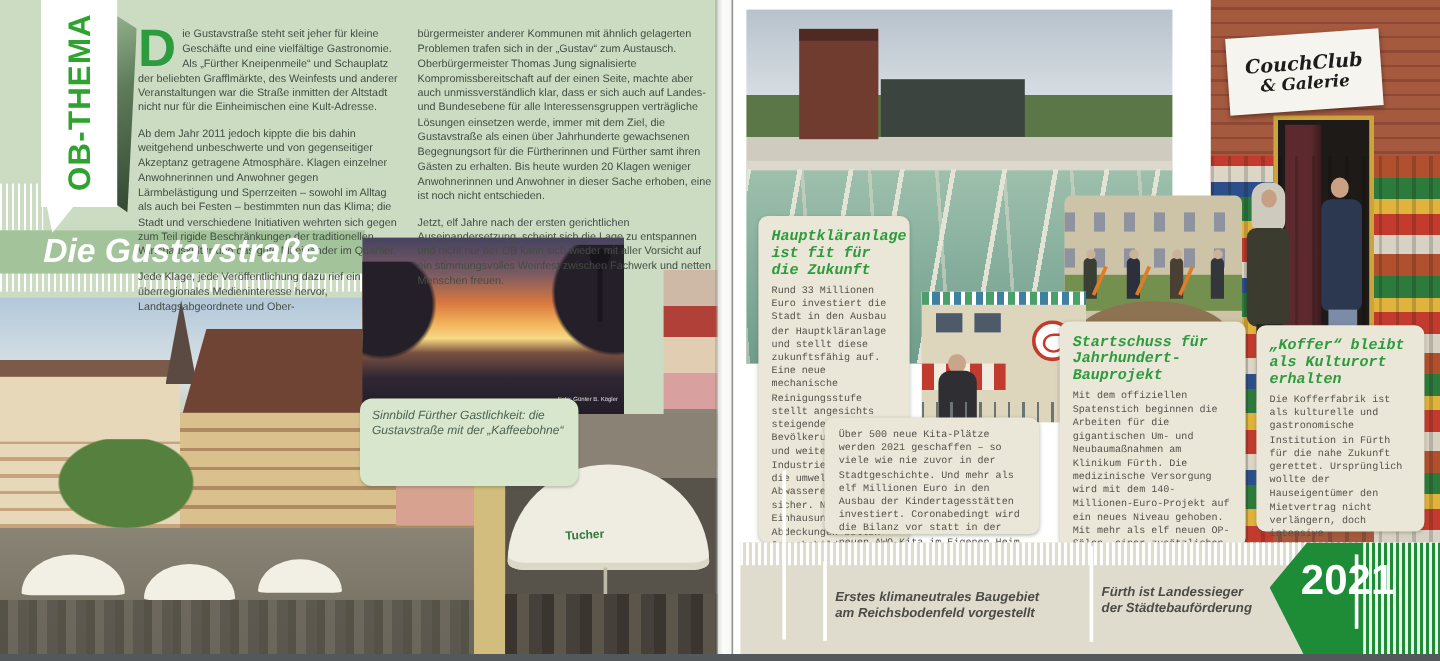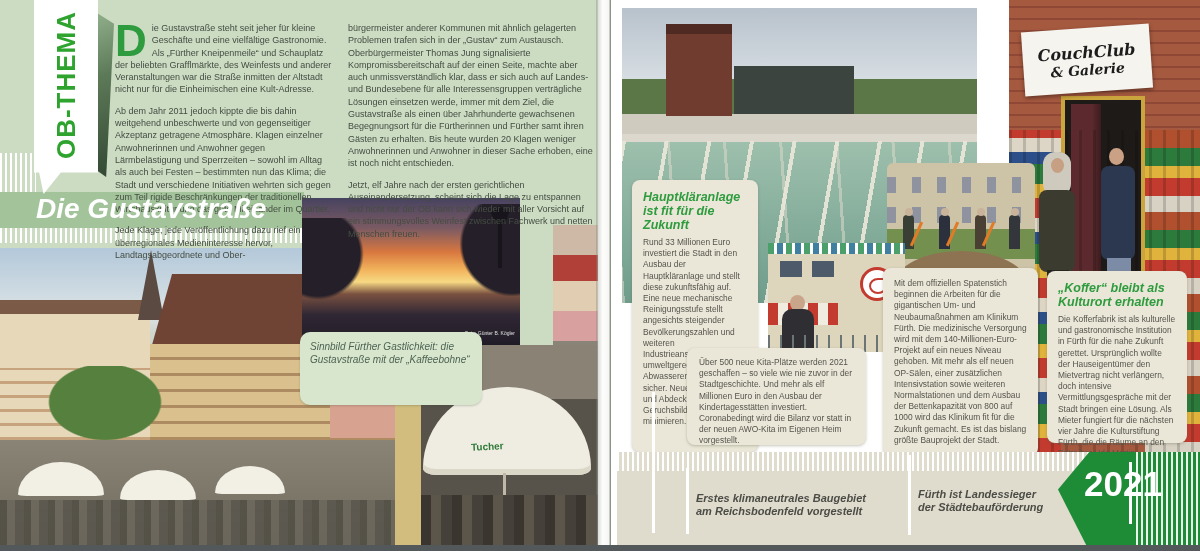--- a/index.html
+++ b/index.html
@@ -147,21 +147,21 @@
   .ki-logo{left:92px;top:24px;width:34px;height:34px;background:#fff;border-radius:50%;
            border:3px solid #c23b2e;box-sizing:border-box;}
   .ki-logo::after{content:"";position:absolute;left:6px;top:8px;width:14px;height:12px;
            border:2px solid #c23b2e;border-radius:50% 0 50% 50%;}
   .ki-awning{left:0;top:60px;width:70px;height:22px;background:repeating-linear-gradient(90deg,#c23b2e 0 10px,#f0ece0 10px 20px);}
   .ki-man-head{left:22px;top:52px;width:15px;height:16px;background:#c9a58a;border-radius:50%;}
   .ki-man-body{left:14px;top:66px;width:32px;height:43px;background:#2f2f33;border-radius:10px 10px 0 0;}
   .ki-fence{left:0;top:92px;width:137px;height:17px;background:repeating-linear-gradient(90deg,#6b7575 0 2px,rgba(0,0,0,0) 2px 12px);}
 
   
-  .tbox{background:var(--cream);border-radius:8px;box-shadow:0 1px 3px rgba(90,90,70,.35);}
+  .tbox{background:var(--cream);border-radius:8px;box-shadow:0 1px 3px rgba(90,90,70,.35);font-family:Liberation Mono, monospace;}
   .tbox h3{margin:0 0 5px 0;font-size:12.5px;line-height:14px;font-style:italic;color:var(--green);}
   .tbox p{margin:0;font-size:8.4px;line-height:11.2px;color:var(--box-ink);}
   .box-a{left:632px;top:180px;width:126px;height:272px;padding:0;}
   .box-a .inner{padding:10px 11px;}
   .box-b{left:687px;top:348px;width:179px;height:97px;}
   .box-b .inner{padding:9px 12px;}
   .box-c{left:883px;top:268px;width:155px;height:188px;}
   .box-c .inner{padding:10px 11px;}
   .box-d{left:1047px;top:271px;width:140px;height:172px;}
   .box-d .inner{padding:10px 11px;}
@@ -316,20 +316,21 @@
       <p>Rund 33 Millionen Euro investiert die Stadt in den Ausbau der Hauptkläranlage und stellt diese zukunftsfähig auf. Eine neue mechanische Reinigungsstufe stellt angesichts steigender Bevölkerungszahlen und weiteren Industrieansiedlungen die umweltgerechte Abwasserentsorgung sicher. Neue Einhausungen und Abdeckungen sollen Geruchsbildung minimieren.</p>
     </div>
   </div>
   <div class="abs tbox box-b">
     <div class="inner">
       <p>Über 500 neue Kita-Plätze werden 2021 geschaffen – so viele wie nie zuvor in der Stadtgeschichte. Und mehr als elf Millionen Euro in den Ausbau der Kindertagesstätten investiert. Coronabedingt wird die Bilanz vor statt in der neuen AWO-Kita im Eigenen Heim vorgestellt.</p>
     </div>
   </div>
   <div class="abs tbox box-c">
     <div class="inner">
+      <h3>Startschuss für Jahrhundert-Bauprojekt</h3>
       <p>Mit dem offiziellen Spatenstich beginnen die Arbeiten für die gigantischen Um- und Neubaumaßnahmen am Klinikum Fürth. Die medizinische Versorgung wird mit dem 140-Millionen-Euro-Projekt auf ein neues Niveau gehoben. Mit mehr als elf neuen OP-Sälen, einer zusätzlichen Intensivstation sowie weiteren Normalstationen und dem Ausbau der Bettenkapazität von 800 auf 1000 wird das Klinikum fit für die Zukunft gemacht. Es ist das bislang größte Bauprojekt der Stadt.</p>
     </div>
   </div>
   <div class="abs tbox box-d">
     <div class="inner">
       <h3>„Koffer“ bleibt als Kulturort erhalten</h3>
       <p>Die Kofferfabrik ist als kulturelle und gastronomische Institution in Fürth für die nahe Zukunft gerettet. Ursprünglich wollte der Hauseigentümer den Mietvertrag nicht verlängern, doch intensive Vermittlungsgespräche mit der Stadt bringen eine Lösung. Als Mieter fungiert für die nächsten vier Jahre die Kulturstiftung Fürth, die die Räume an den Betreiber Udo Martin untervermietet.</p>
     </div>
   </div>
 

